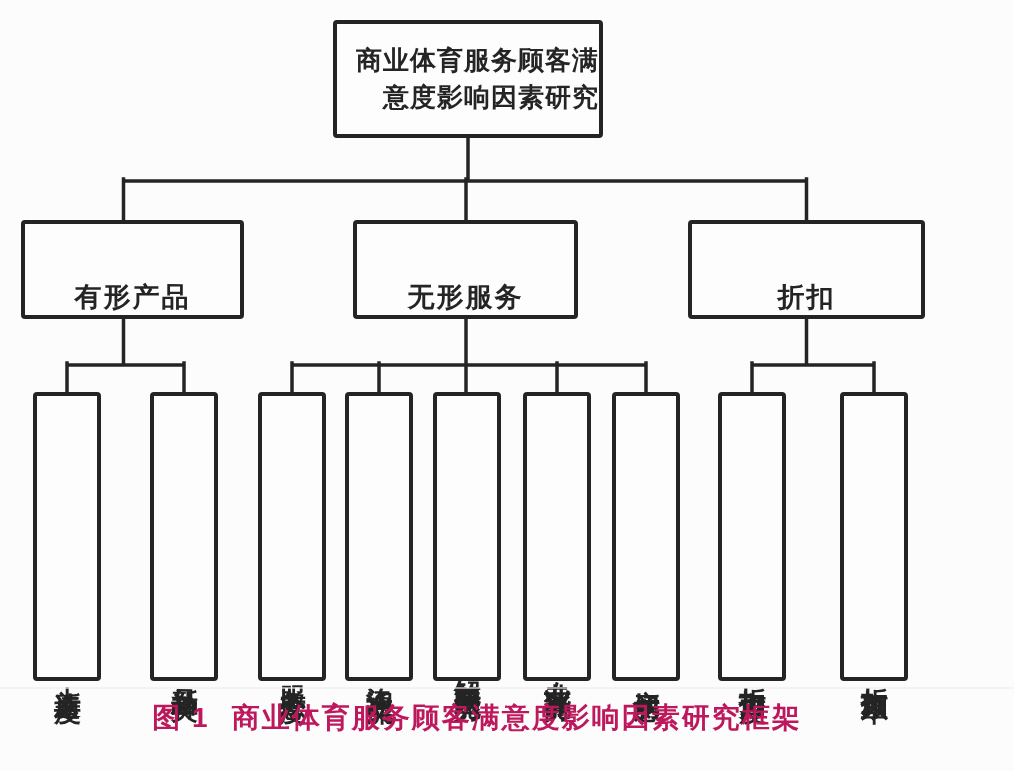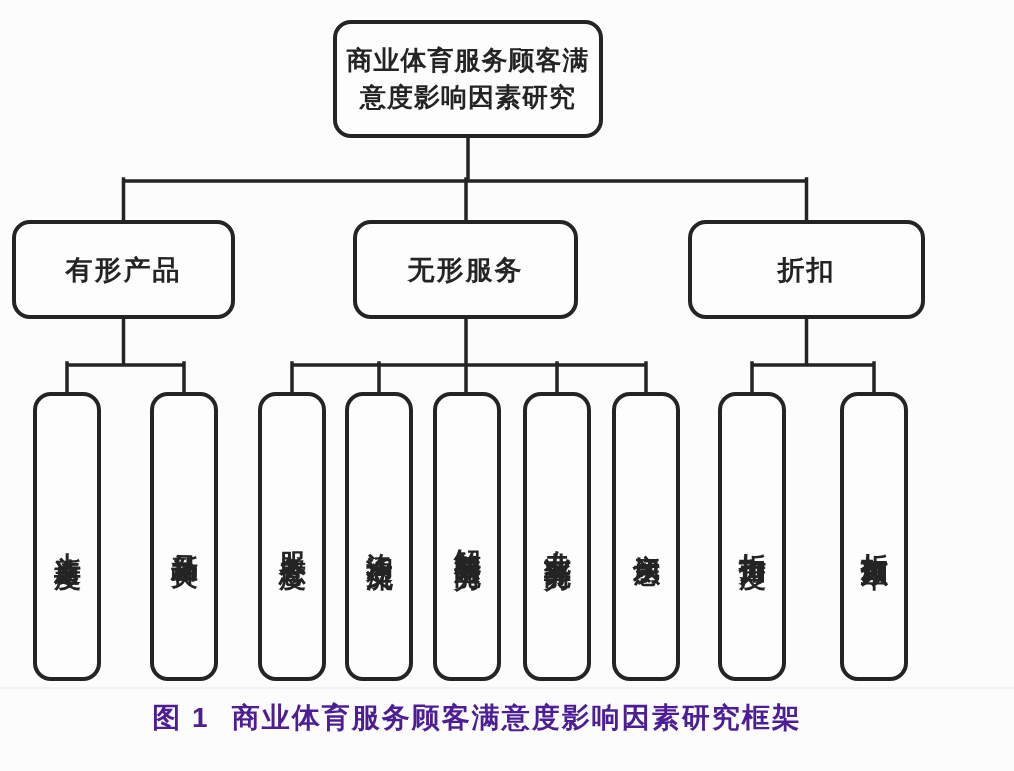--- a/index.html
+++ b/index.html
@@ -23,43 +23,43 @@
   .connectors {
     position: absolute;
     left: 0; top: 0;
     width: 1014px; height: 771px;
     pointer-events: none;
   }
   .box {
     position: absolute;
     box-sizing: border-box;
     border: 4px solid var(--ink);
-    border-radius: 18px;
+    border-radius: 4px;
     background: var(--box-background);
     display: flex;
-    align-items: center;
+    align-items: flex-end;
     justify-content: center;
   }
   .root-box {
     left: 333px; top: 20px;
     width: 270px; height: 118px;
     flex-direction: column;
     font-size: 26px;
     font-weight: 600;
     line-height: 37px;
     letter-spacing: 1px;
     text-align: center;
   }
   .mid-box {
     top: 220px; height: 99px;
     font-size: 27px;
     font-weight: 600;
     letter-spacing: 2px;
   }
-  .mid-tangible { left: 12px;  width: 223px; }
+  .mid-tangible { left: 21px;  width: 223px; }
   .mid-service  { left: 353px; width: 225px; }
   .mid-discount { left: 688px; width: 237px; }
   .leaf-box {
     top: 392px;
     width: 68px; height: 289px;
   }
   .vtext {
     writing-mode: vertical-lr;
     text-orientation: upright;
     font-size: 27px;
@@ -84,21 +84,21 @@
     opacity: 0.6;
   }
   .caption {
     position: absolute;
     left: 0; top: 699px;
     width: 954px;
     text-align: center;
     font-size: 28px;
     font-weight: 700;
     letter-spacing: 2px;
-    color: #4c1d95;
+    color: #be185d;
     white-space: nowrap;
   }
   .caption .figure-label { margin-right: 22px; }
 </style>
 </head>
 <body>
 
 <div class="stage">
 
   <svg class="connectors" viewBox="0 0 1014 771" xmlns="http://www.w3.org/2000/svg">

